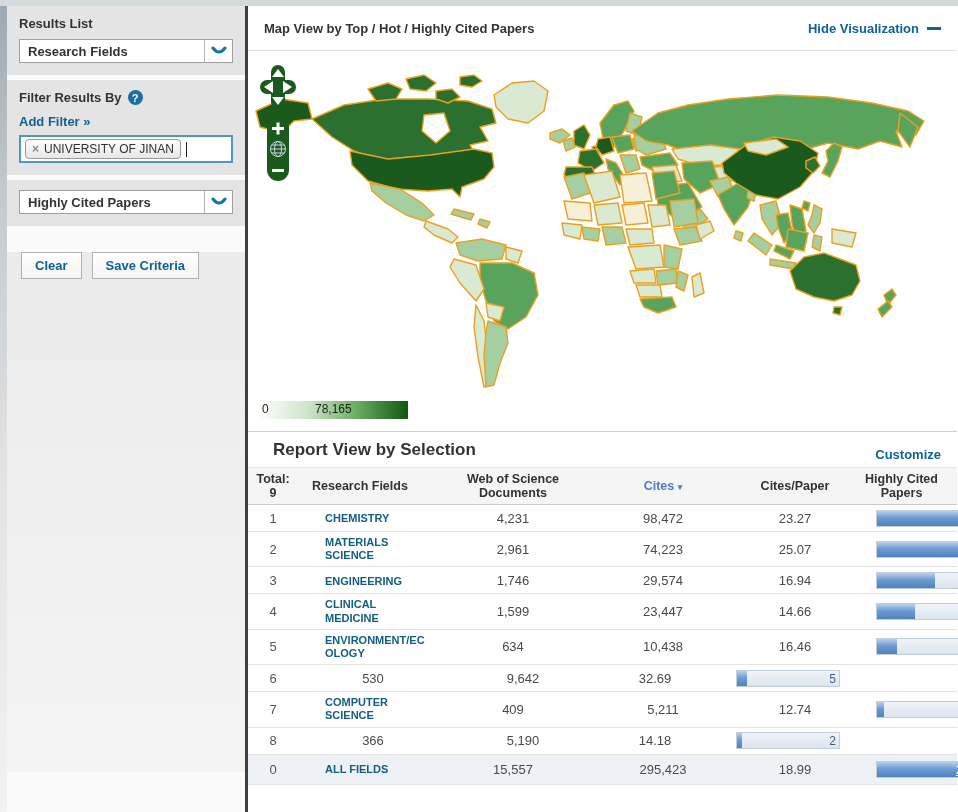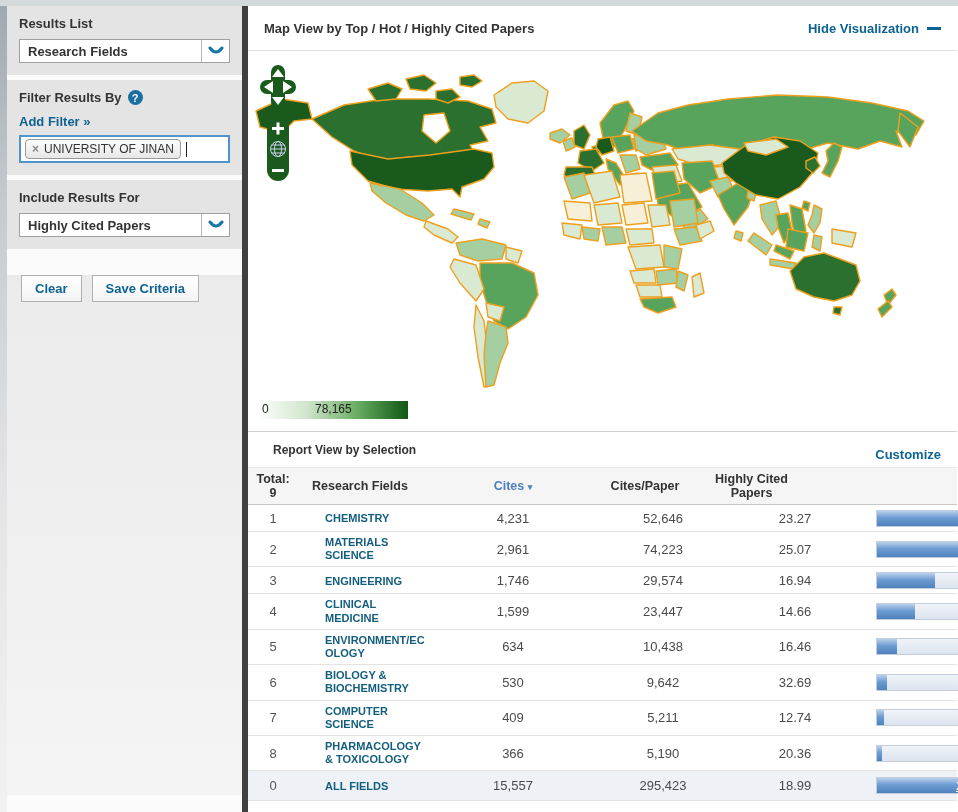--- a/index.html
+++ b/index.html
@@ -2,21 +2,21 @@
 <html><head>
 <meta charset="utf-8">
 <style>
   * { box-sizing: border-box; margin: 0; padding: 0; }
   html,body { width: 958px; height: 812px; }
   body { font-family: "Liberation Sans", sans-serif; background: #fff; overflow: hidden; }
   .top-strip { height: 6px; background: #d4d9dc; }
   .app { display: flex; width: 958px; height: 806px; }
 
   
-  .sidebar { position: relative; width: 248px; height: 100%; background: #fbfbfb; border-right: 6px solid #404040; }
+  .sidebar { position: relative; width: 248px; height: 100%; background: #fbfbfb; border-right: 3px solid #404040; }
   .edge-strip { position: absolute; left: 0; top: 0; width: 7px; height: 100%;
     background: linear-gradient(180deg,#9fa9b1 0%,#c6cbcf 25%,#e3e4e5 60%,#f2f2f2 100%); }
   .side-sec { margin-left: 7px; background: #e4e4e4; padding: 10px 12px 12px 12px; }
   .side-gap { margin-left: 7px; height: 5px; background: #fbfbfb; }
   .side-rest { margin-left: 7px; height: 520px; background: linear-gradient(180deg,#ebebeb,#f4f4f4); }
   .side-label { font-size: 13px; font-weight: bold; color: #333; margin-bottom: 8px; }
   .dropdown { display: flex; align-items: stretch; height: 24px; background: #fff; border: 1px solid #a0a0a0; cursor: pointer; }
   .dropdown .dd-text { flex: 1; font-size: 13px; font-weight: bold; color: #333; padding: 4px 8px; white-space: nowrap; overflow: hidden; }
   .dropdown .dd-arrow { width: 28px; border-left: 1px solid #b5b5b5; display: flex; align-items: center; justify-content: center; }
   .filter-head { display: flex; align-items: center; gap: 6px; margin-bottom: 7px; }
@@ -46,21 +46,21 @@
   .world-svg { position: absolute; left: 0; top: 4px; }
   .map-controls { position: absolute; left: 12px; top: 14px; display: flex; flex-direction: column; align-items: center; gap: 8px; }
   .legend { position: absolute; left: 10px; top: 350px; width: 150px; height: 18px;
     background: linear-gradient(90deg,#ffffff 0%,#cfe5ca 33%,#6aad62 66%,#0f5713 100%); }
   .legend span { position: absolute; top: 1px; font-size: 12px; color: #222; }
   .legend .lg-min { left: 4px; }
   .legend .lg-max { left: 38%; }
 
   .report-bar { height: 37px; border-top: 1px solid #cfcfcf; border-bottom: 1px solid #e6e6e6;
     display: flex; align-items: center; justify-content: space-between; padding: 0 16px; }
-  .report-title { font-size: 12px; font-weight: bold; color: #333; padding-left: 9px; }
+  .report-title { font-size: 17px; font-weight: bold; color: #333; padding-left: 9px; }
   .customize-link { font-size: 13px; font-weight: bold; color: #0e6394; cursor: pointer; margin-top: 9px; }
 
   .tbl { width: 709px; }
   .thead { display: flex; align-items: center; background: #f5f5f5; border-bottom: 1px solid #c9c9c9; min-height: 37px; padding: 3px 0; }
   .th { font-size: 12.5px; font-weight: bold; color: #333; text-align: center; line-height: 1.15; cursor: pointer; }
   .c-rank { width: 50px; }
   .c-field { width: 140px; text-align: left; padding-left: 14px; }
   .c-docs { width: 150px; }
   .c-cites { width: 150px; }
   .c-cpp { width: 114px; }
@@ -115,21 +115,20 @@
           <span class="tag-x">×</span>
           <span>UNIVERSITY OF JINAN</span>
         </span>
         <span class="caret-bar"></span>
       </div>
     </div>
 
     <div class="side-gap"></div>
 
     <div class="side-sec">
-      <div class="side-label">Include Results For</div>
       <div class="dropdown">
         <div class="dd-text">Highly Cited Papers</div>
         <div class="dd-arrow">
           <svg width="16" height="10" viewBox="0 0 16 10">
               <path d="M2,2 Q8,10 14,2" fill="none" stroke="#1576a6" stroke-width="3" stroke-linecap="round"></path>
             </svg>
         </div>
       </div>
     </div>
 
@@ -284,33 +283,34 @@
       <div class="customize-link">Customize</div>
     </div>
 
     <div class="tbl">
       <div class="thead">
         <div class="th c-rank">
           <div>Total:</div>
           <div>9</div>
         </div>
         <div class="th c-field">Research Fields</div>
+        <div class="th c-docs" style="padding:0 24px;">Web of Science Documents</div>
         <div class="th c-cites">
           <span>Cites</span>
           <span class="sort-arrow">▾</span>
         </div>
         <div class="th c-cpp">Cites/Paper</div>
         <div class="th c-bar" style="padding-right:6px;">Highly Cited Papers</div>
       </div>
       <div id="tbody">
           <div class="trow">
             <div class="cell c-rank">1</div>
             <div class="cell c-field"><a class="field-link">CHEMISTRY</a></div>
             <div class="cell c-docs">4,231</div>
-            <div class="cell c-cites">52,646</div>
+            <div class="cell c-cites">98,472</div>
             <div class="cell c-cpp">23.27</div>
             <div class="cell c-bar">
               <div class="bartrack">
                 <div class="barfill" style="width: 100%;"></div>
                 <span class="barval" style="color: rgb(255, 255, 255);">49</span>
               </div>
             </div>
           </div>
           <div class="trow">
             <div class="cell c-rank">2</div>
@@ -359,21 +359,20 @@
             <div class="cell c-cpp">16.46</div>
             <div class="cell c-bar">
               <div class="bartrack">
                 <div class="barfill" style="width: 20%;"></div>
                 <span class="barval" style="color: rgb(62, 95, 134);">10</span>
               </div>
             </div>
           </div>
           <div class="trow">
             <div class="cell c-rank">6</div>
-            <div class="cell c-field"><a class="field-link">BIOLOGY &amp; BIOCHEMISTRY</a></div>
             <div class="cell c-docs">530</div>
             <div class="cell c-cites">9,642</div>
             <div class="cell c-cpp">32.69</div>
             <div class="cell c-bar">
               <div class="bartrack">
                 <div class="barfill" style="width: 10%;"></div>
                 <span class="barval" style="color: rgb(62, 95, 134);">5</span>
               </div>
             </div>
           </div>
@@ -385,24 +384,23 @@
             <div class="cell c-cpp">12.74</div>
             <div class="cell c-bar">
               <div class="bartrack">
                 <div class="barfill" style="width: 7%;"></div>
                 <span class="barval" style="color: rgb(62, 95, 134);">3</span>
               </div>
             </div>
           </div>
           <div class="trow">
             <div class="cell c-rank">8</div>
-            <div class="cell c-field"><a class="field-link">PHARMACOLOGY &amp; TOXICOLOGY</a></div>
             <div class="cell c-docs">366</div>
             <div class="cell c-cites">5,190</div>
-            <div class="cell c-cpp">20.36</div>
+            <div class="cell c-cpp">14.18</div>
             <div class="cell c-bar">
               <div class="bartrack">
                 <div class="barfill" style="width: 5%;"></div>
                 <span class="barval" style="color: rgb(62, 95, 134);">2</span>
               </div>
             </div>
           </div>
           <div class="trow summary">
             <div class="cell c-rank">0</div>
             <div class="cell c-field"><a class="field-link">ALL FIELDS</a></div>

